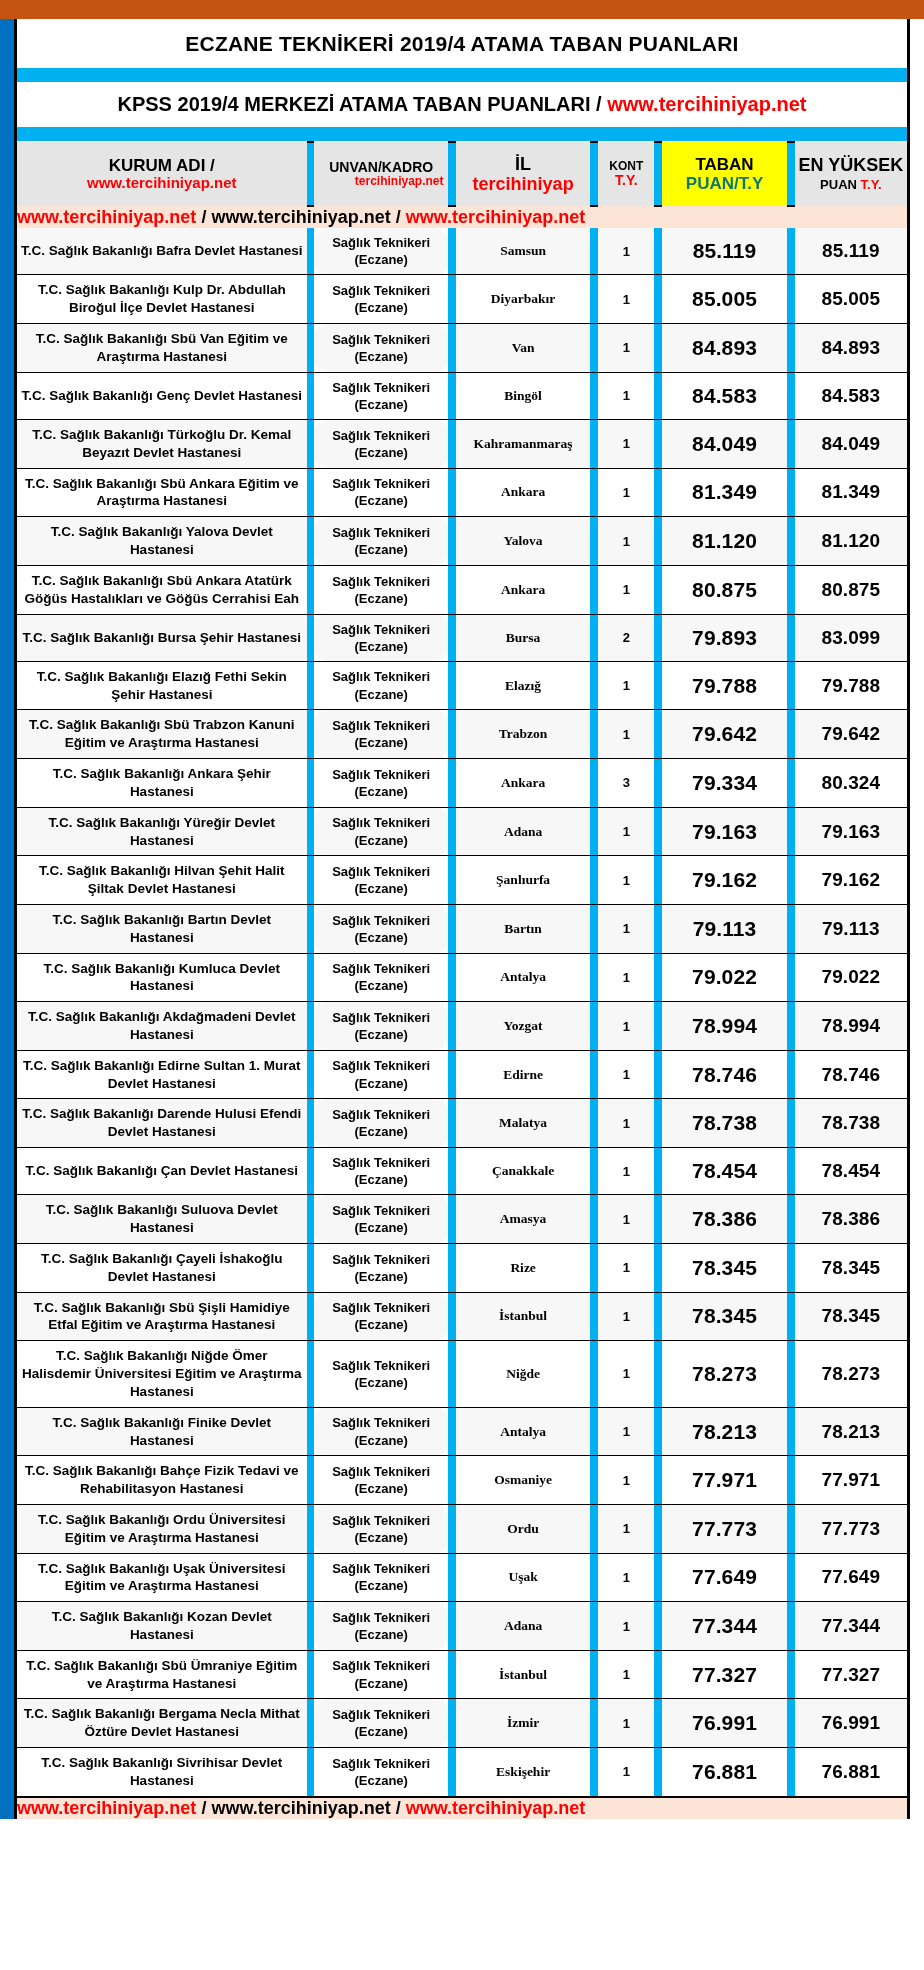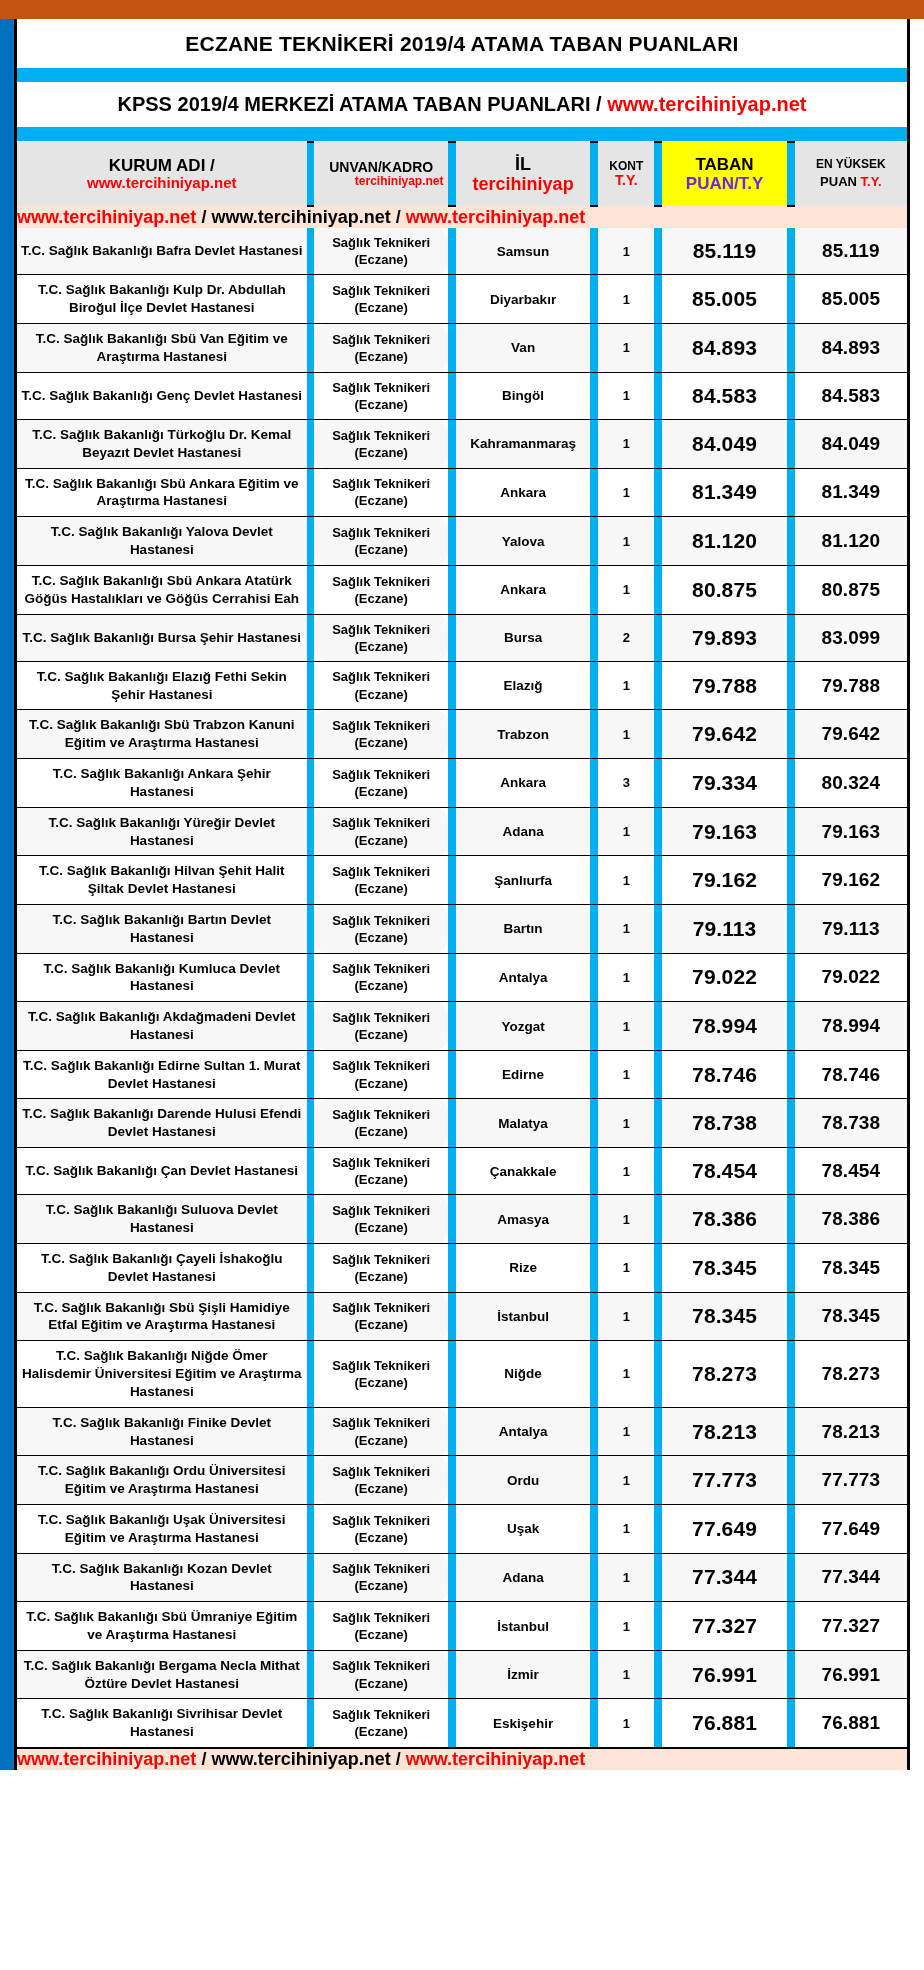--- a/index.html
+++ b/index.html
@@ -112,22 +112,22 @@
   .hdr .c-kurum .l1{font-size:17px;}
   .hdr .c-kurum .l2{font-size:15px;}
   .hdr .c-unvan .l1{font-size:14px;}
   .hdr .c-unvan .l2{font-size:12px;margin-left:36px;}
   .hdr .c-il .l1{font-size:18px;}
   .hdr .c-il .l2{font-size:18px;}
   .hdr .c-kont .l1{font-size:12px;}
   .hdr .c-kont .l2{font-size:14px;}
   .hdr .c-taban{background:#ffff00 !important;}
   .hdr .c-taban .l1{font-size:17px;}
-  .hdr .c-taban .l2{font-size:17px;color:#6d28d9;}
-  .hdr .c-eny .l1{font-size:12px;}
+  .hdr .c-taban .l2{font-size:17px;color:#0f766e;}
+  .hdr .c-eny .l1{font-size:18px;}
   .hdr .c-eny .mix{font-size:13px;font-weight:bold;color:#000;}
   .hdr .c-eny .mix .r{color:#ff0000;}
 
   
   td.sep{
     width:7px;
     background:#00b0f0;
     padding:0;
   }
   .hdr td.sep{border-top:2px solid #000;border-bottom:2px solid #000;}
@@ -165,20 +165,21 @@
     text-align:center;
     font-size:13px;
     font-weight:bold;
     line-height:1.32;
     border-radius:13px;
   }
   td.il{
     text-align:center;
     font-size:13.5px;
     font-weight:bold;
+    font-family:Liberation Serif, serif;
   }
   td.kont{
     text-align:center;
     font-size:13px;
     font-weight:bold;
   }
   td.taban{
     text-align:center;
     font-size:21px;
     font-weight:bold;
@@ -589,20 +590,33 @@
               <td class="unvan">Sağlık Teknikeri (Eczane)</td>
               <td class="sep"></td>
               <td class="il">Antalya</td>
               <td class="sep"></td>
               <td class="kont">1</td>
               <td class="sep"></td>
               <td class="taban">78.213</td>
               <td class="sep"></td>
               <td class="eny">78.213</td>
             </tr>
+            <tr class="drow">
+              <td class="kurum">T.C. Sağlık Bakanlığı Bahçe Fizik Tedavi ve Rehabilitasyon Hastanesi</td>
+              <td class="sep"></td>
+              <td class="unvan">Sağlık Teknikeri (Eczane)</td>
+              <td class="sep"></td>
+              <td class="il">Osmaniye</td>
+              <td class="sep"></td>
+              <td class="kont">1</td>
+              <td class="sep"></td>
+              <td class="taban">77.971</td>
+              <td class="sep"></td>
+              <td class="eny">77.971</td>
+            </tr>
             <tr class="drow alt">
               <td class="kurum">T.C. Sağlık Bakanlığı Ordu Üniversitesi Eğitim ve Araştırma Hastanesi</td>
               <td class="sep"></td>
               <td class="unvan">Sağlık Teknikeri (Eczane)</td>
               <td class="sep"></td>
               <td class="il">Ordu</td>
               <td class="sep"></td>
               <td class="kont">1</td>
               <td class="sep"></td>
               <td class="taban">77.773</td>

